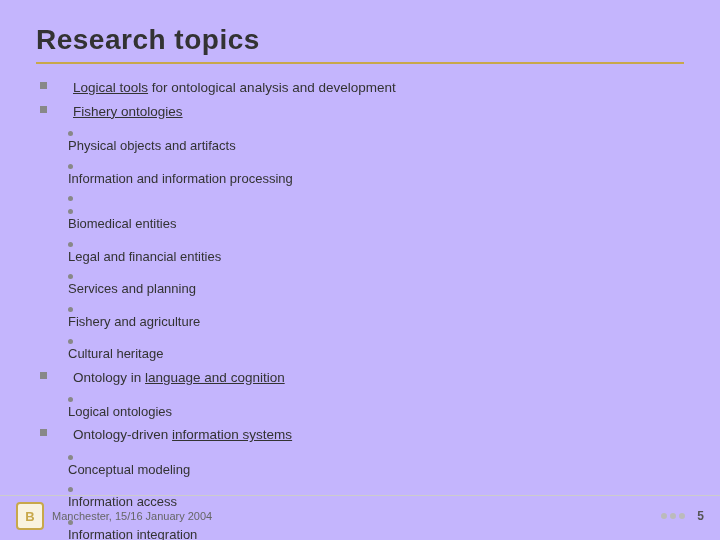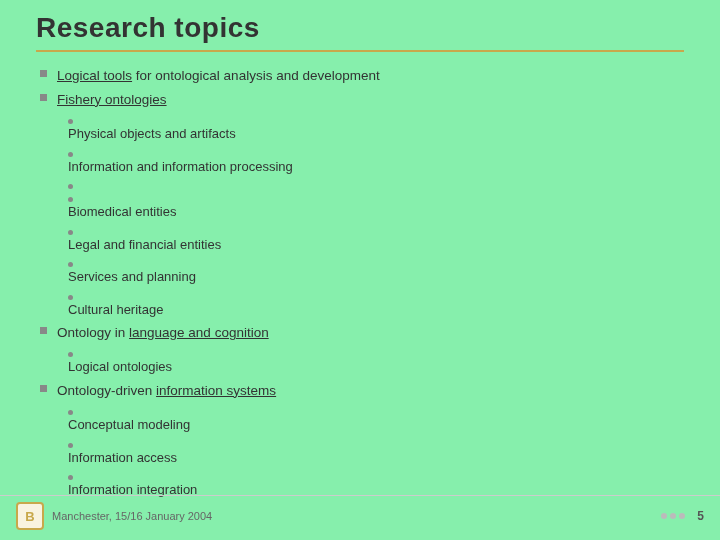--- a/index.html
+++ b/index.html
@@ -9,23 +9,23 @@
       height: 540px;
       background: #f0f0f0;
       font-family: Arial, Helvetica, sans-serif;
       overflow: hidden;
       position: relative;
     }
 
     .slide {
       width: 720px;
       height: 540px;
-      background: #86efac;
+      background: #c4b5fd;
       position: relative;
-      padding: 12px 36px 20px 36px;
+      padding: 24px 36px 20px 36px;
     }
 
     .title-area {
       margin-bottom: 10px;
     }
 
     .slide-title {
       font-size: 28px;
       font-weight: bold;
       color: #333;
@@ -43,20 +43,21 @@
     .content {
       padding-left: 4px;
     }
 
     .bullet-item {
       display: flex;
       align-items: flex-start;
       margin-bottom: 4px;
       font-size: 13.5px;
       color: #333;
+      gap: 16px;
     }
 
     .bullet-square {
       width: 7px;
       height: 7px;
       background: #888;
       margin-top: 4px;
       margin-right: 10px;
       flex-shrink: 0;
     }
@@ -203,20 +204,24 @@
       <div class="sub-item">
         <div class="sub-bullet"></div>
         <div class="sub-text">Legal and financial entities</div>
       </div>
       <div class="sub-item">
         <div class="sub-bullet"></div>
         <div class="sub-text">Services and planning</div>
       </div>
       <div class="sub-item">
         <div class="sub-bullet"></div>
+        <div class="sub-text">Fishery and agriculture</div>
+      </div>
+      <div class="sub-item">
+        <div class="sub-bullet"></div>
         <div class="sub-text">Cultural heritage</div>
       </div>
     </div>
 
     <div class="bullet-item">
       <div class="bullet-square"></div>
       <div class="bullet-text">
         Ontology in <span class="underline">language and cognition</span>
       </div>
     </div>

